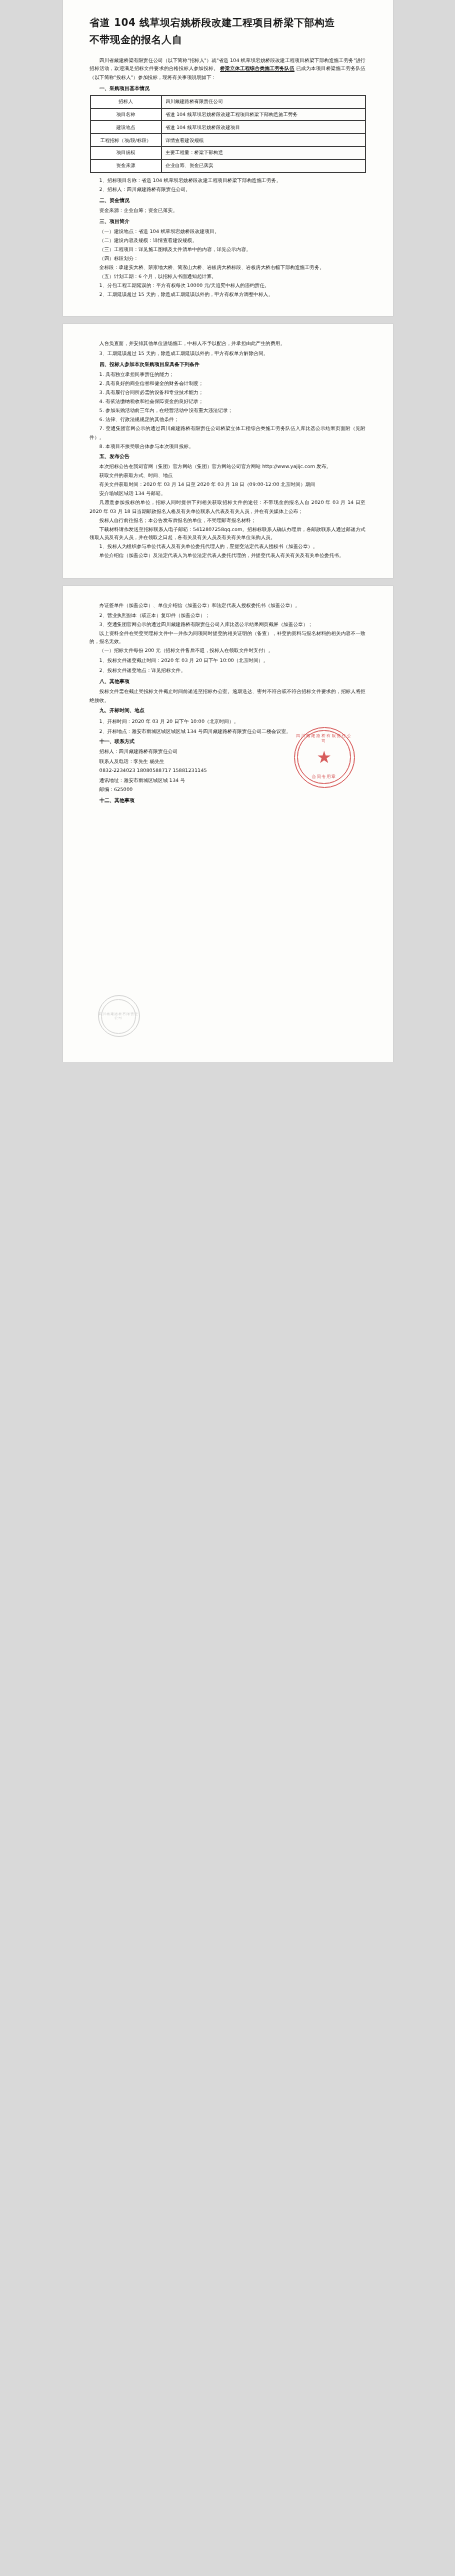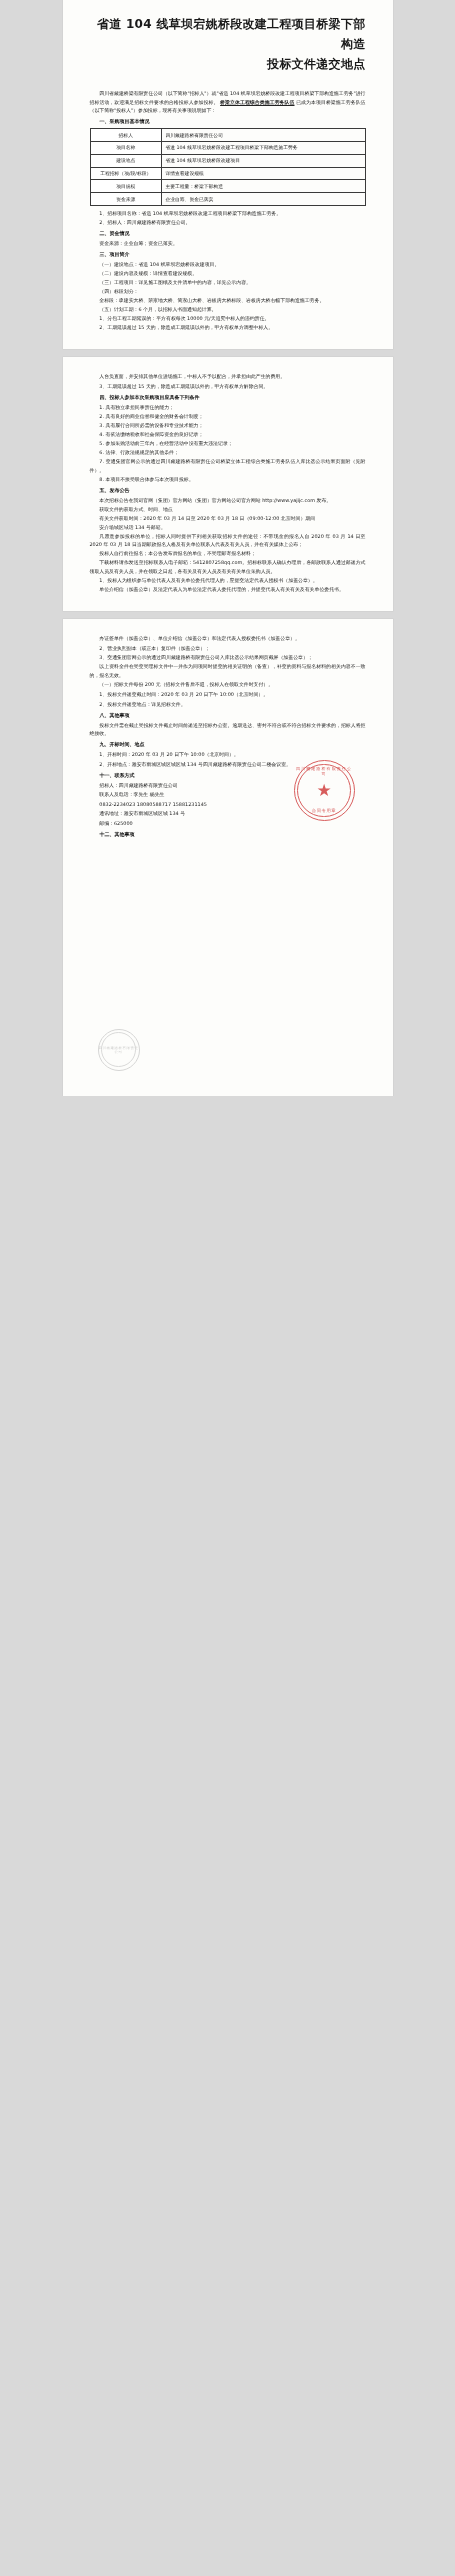--- a/index.html
+++ b/index.html
@@ -14,27 +14,27 @@
     background:#fdfdfb;
     width:330px;
     margin:0 auto;
     box-sizing:border-box;
     padding:15px 27px 17px 27px;
     position:relative;
     box-shadow:0 0 0 0.6px #cfcfcf;
   }
   .sheet + .sheet{margin-top:8px;}
   .doc-title{
-    text-align:right;
+    text-align:left;
     font-weight:bold;
-    font-size:12px;
+    font-size:10px;
     line-height:1.65;
     letter-spacing:0.3px;
     color:#1a1a1a;
-    margin-bottom:15px;
+    margin-bottom:8px;
   }
   p{
     margin:0 0 1.7px 0;
     font-size:4.9px;
     line-height:1.72;
     color:#222;
     text-align:justify;
     text-justify:inter-ideograph;
   }
   .indent{text-indent:2em;}
@@ -118,21 +118,21 @@
   .contact p{line-height:1.8;}
 </style>
 </head>
 <body>
 
 <div class="page">
 
   <div class="sheet">
     <div class="doc-title">
       <div>省道 104 线草坝宕姚桥段改建工程项目桥梁下部构造</div>
-      <div>投标文件递交地点</div>
+      <div>不带现金的报名人自</div>
     </div>
 
     <p class="indent">
       <span>四川省藏建桥梁有限责任公司（以下简称"招标人"）就"省道 104 线草坝宕姚桥段改建工程项目桥梁下部构造施工劳务"进行招标活动，欢迎满足招标文件要求的合格投标人参加投标。</span>
       <span class="u b">桥梁立体工程综合类施工劳务队伍</span>
       <span>已成为本项目桥梁施工劳务队伍（以下简称"投标人"）参加投标，现将有关事项说明如下：</span>
     </p>
 
     <p class="h2">一、采购项目基本情况</p>
 

